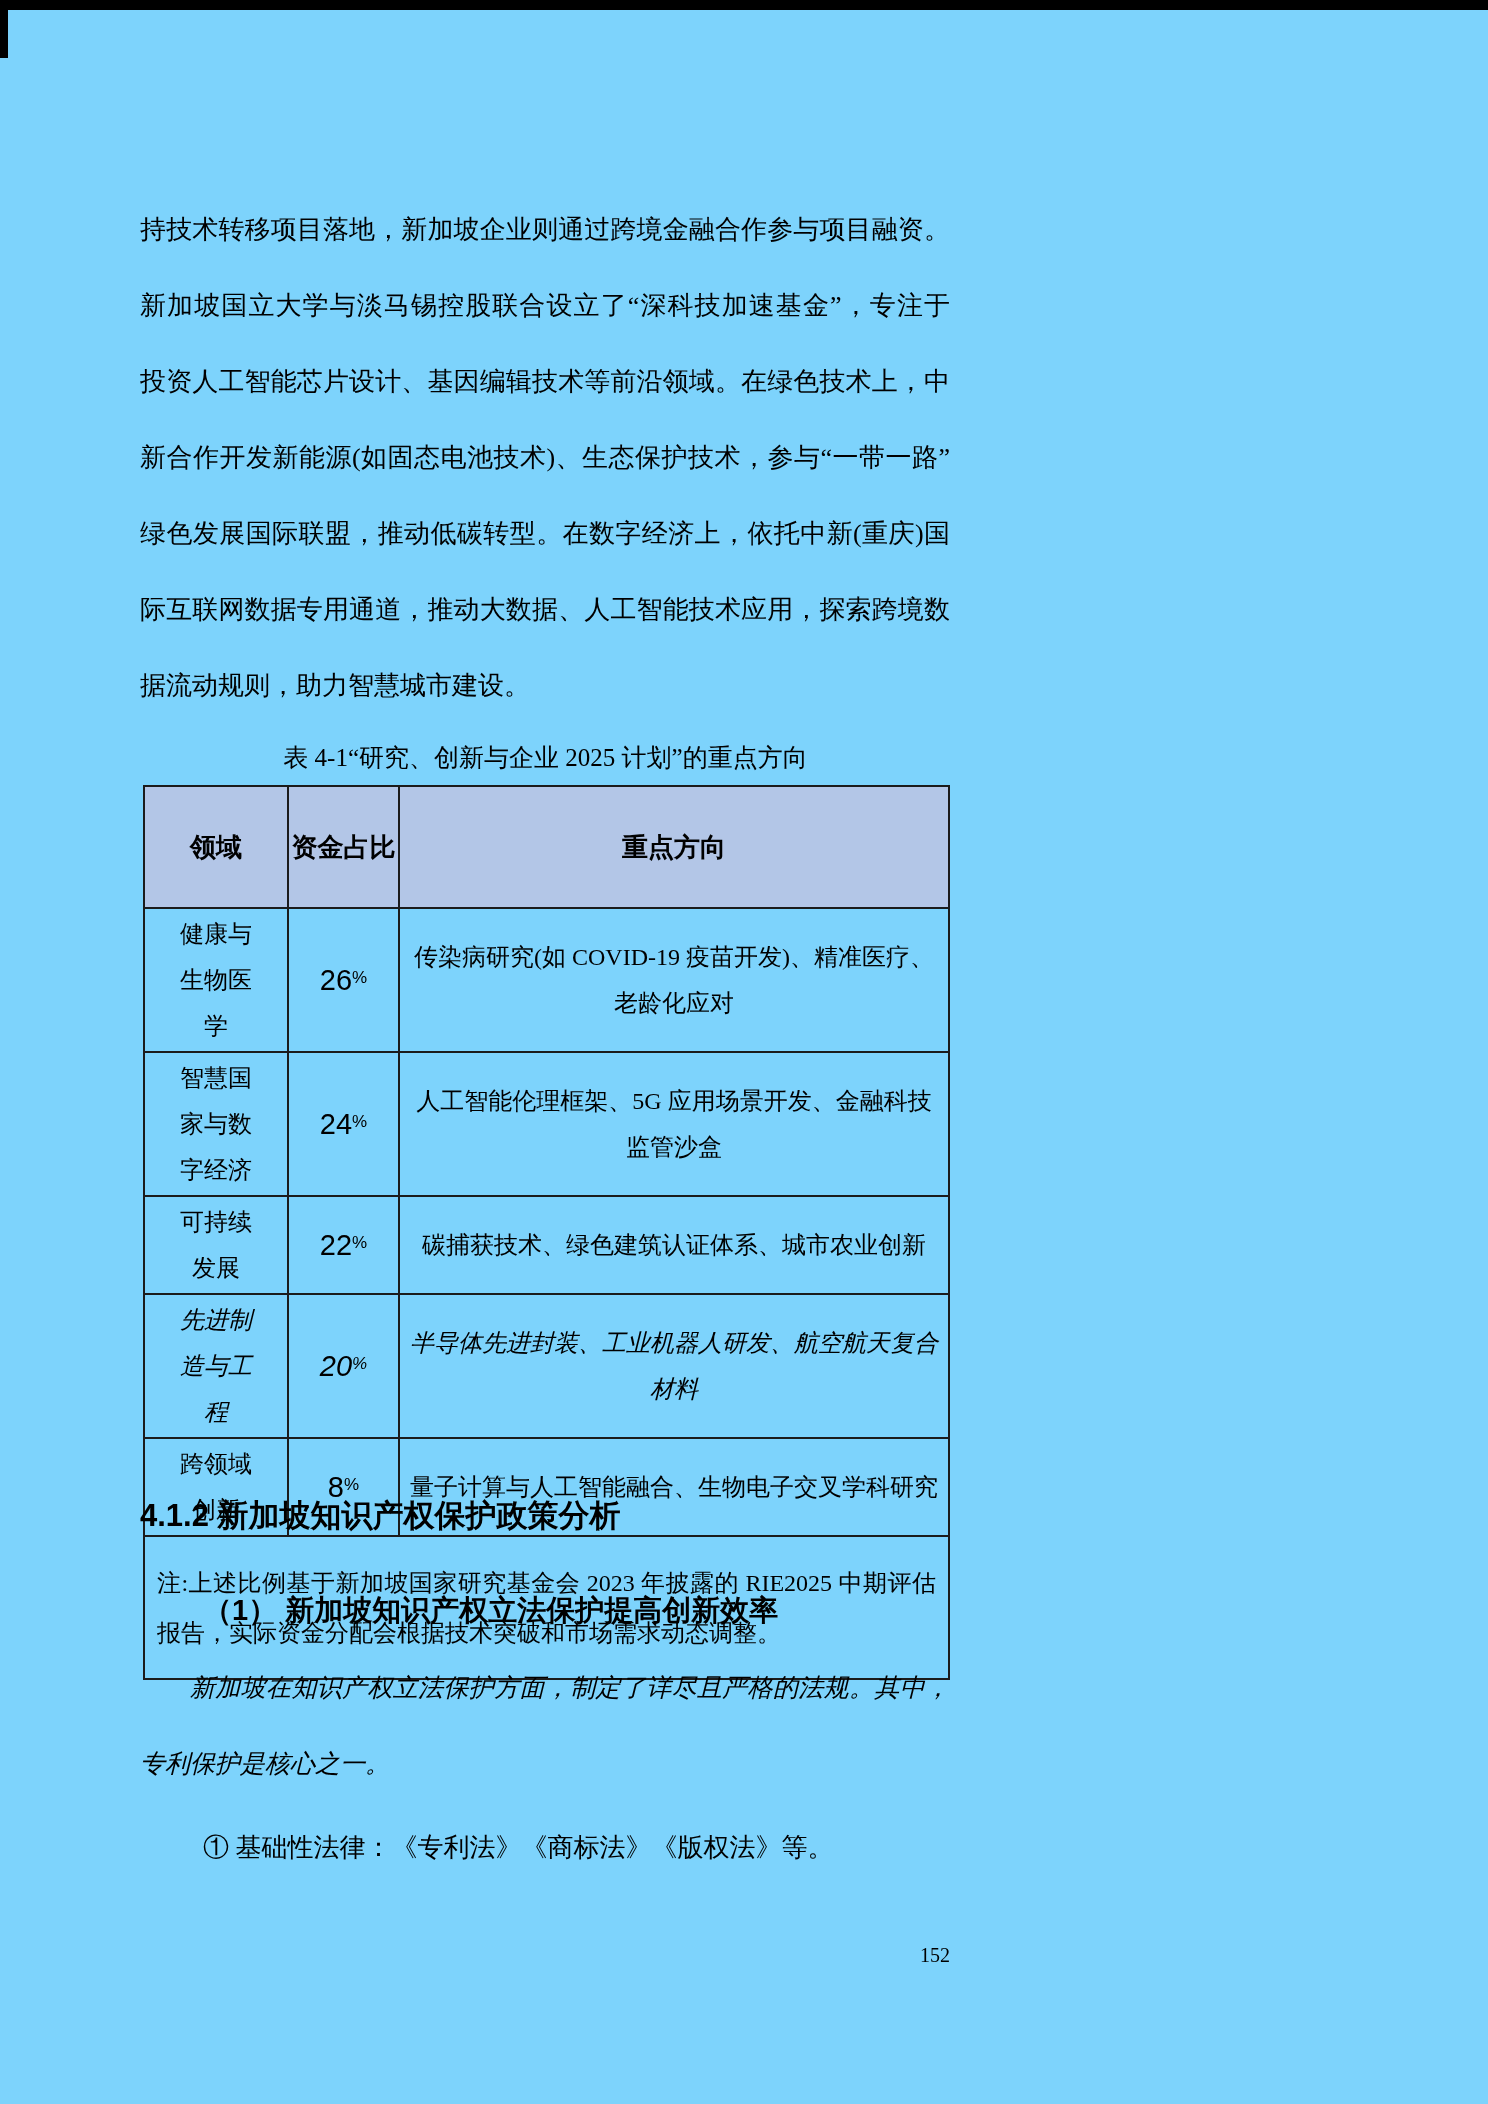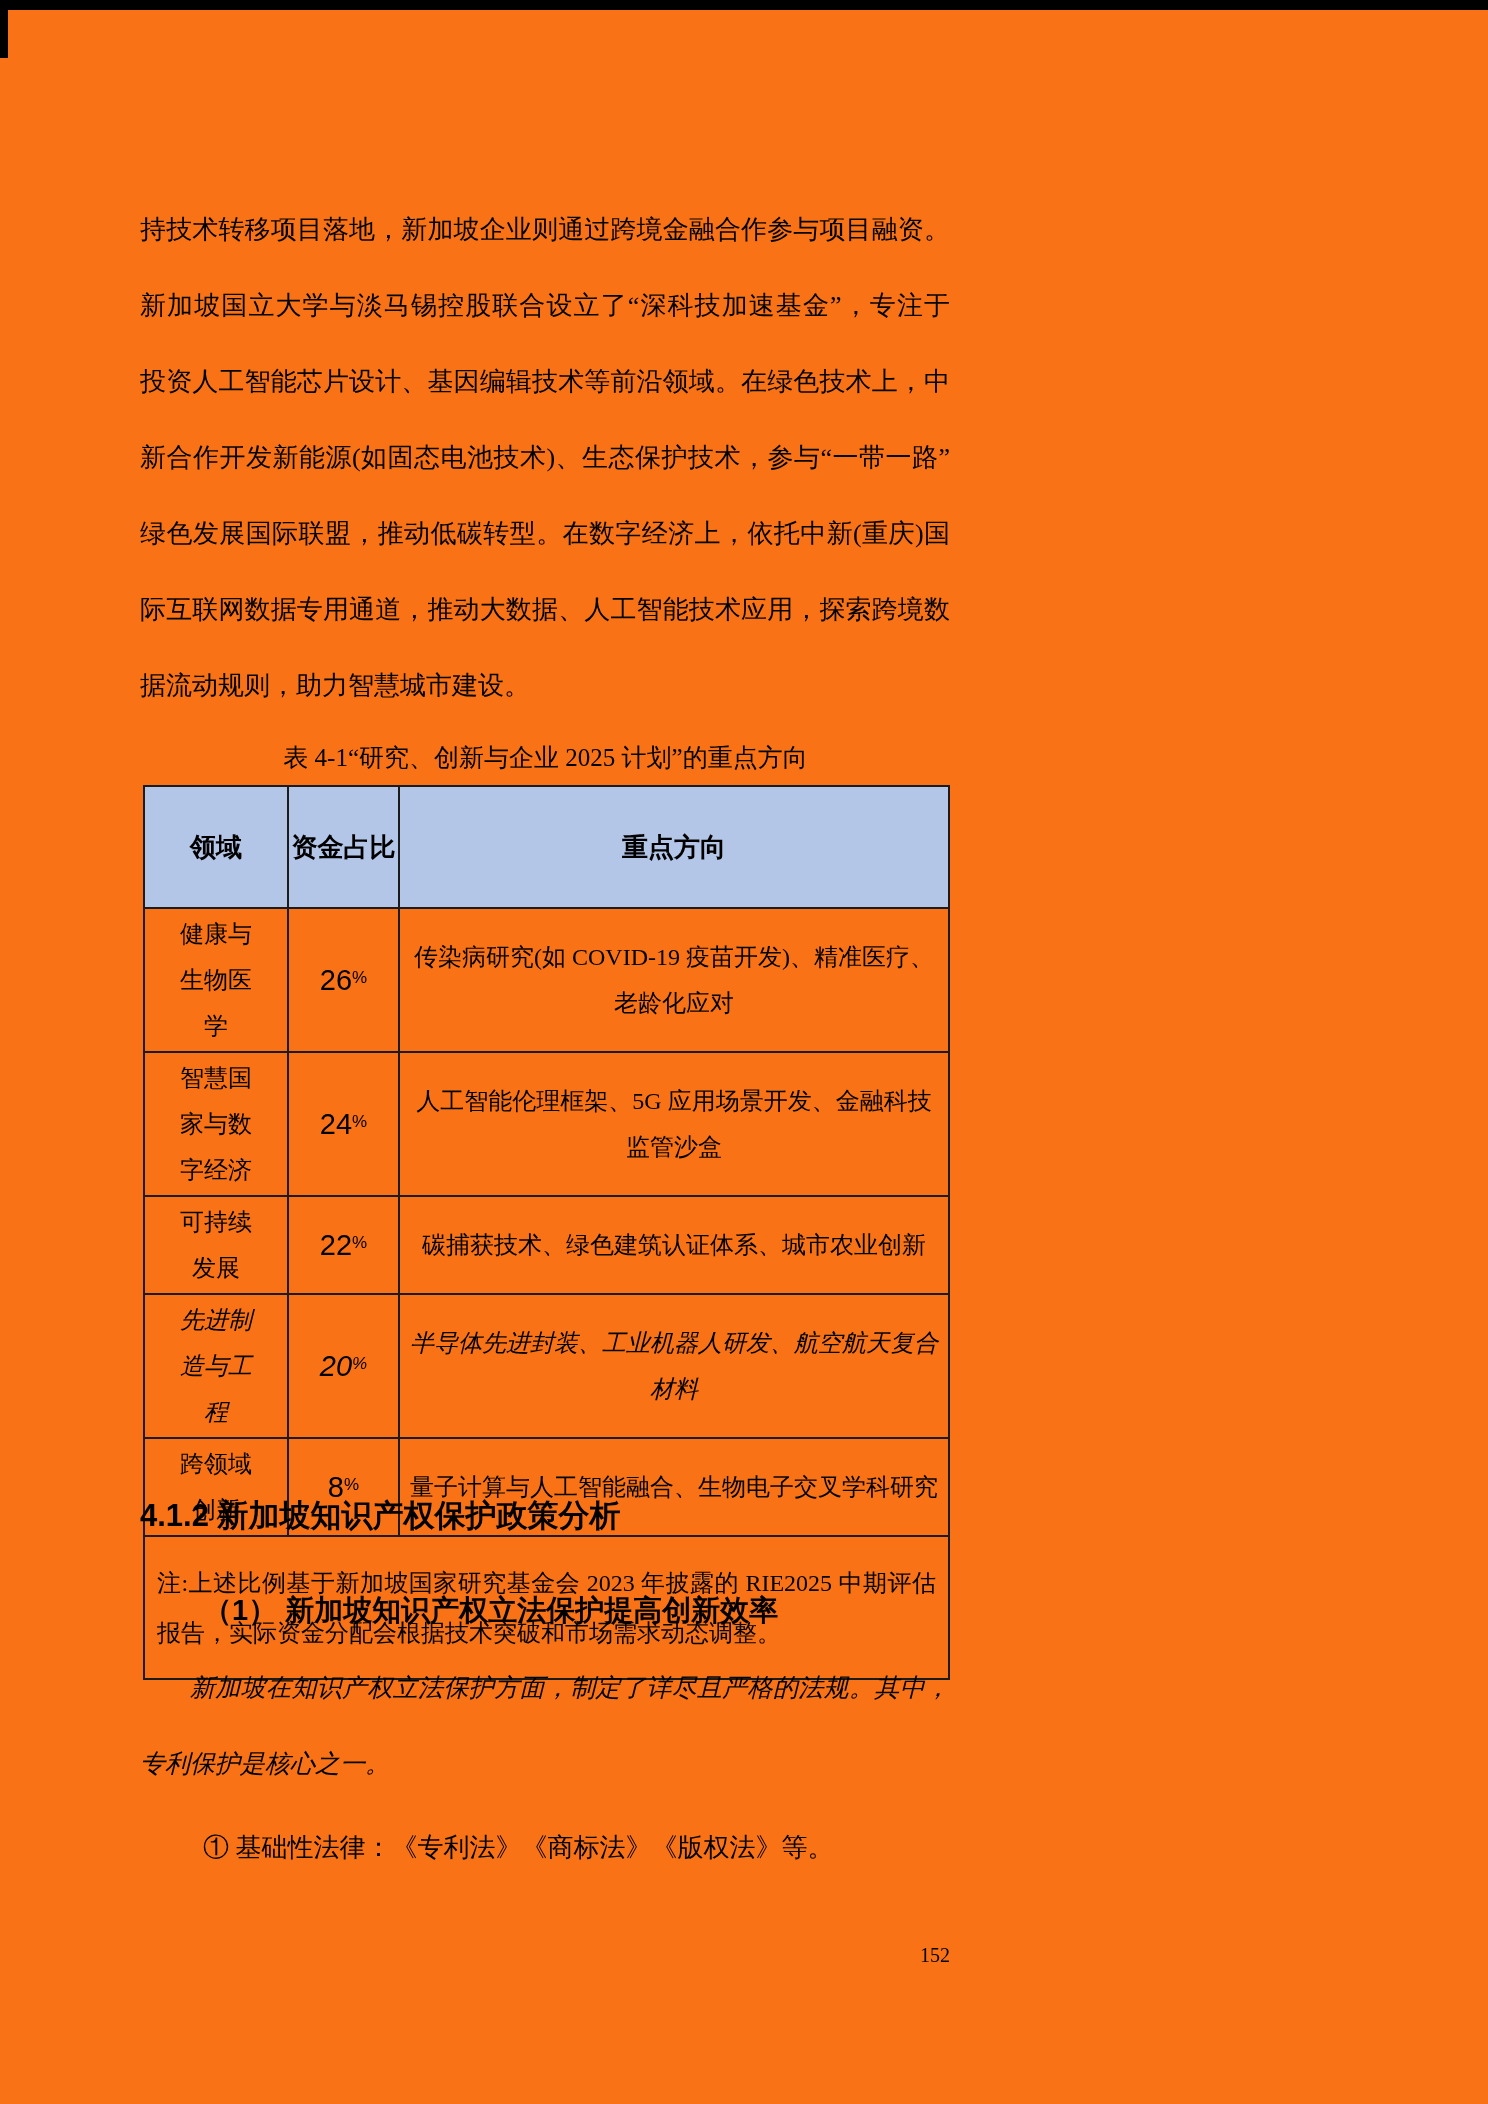--- a/index.html
+++ b/index.html
@@ -1,19 +1,19 @@
 <!DOCTYPE html>
 <html style="--header-bg: #b3c6e7;"><head>
 <meta charset="utf-8">
 <style>
   html,body{margin:0;padding:0;background:#ffffff;}
   #page{
     position:relative;
     width:1488px;height:2104px;
-    background:#f97316;
+    background:#7dd3fc;
     overflow:hidden;
     font-family:"Liberation Serif","DejaVu Serif",serif;
     color:#000;
   }
   .edge-top{position:absolute;left:0;top:0;width:1488px;height:10px;background:#000;}
   .edge-left{position:absolute;left:0;top:0;width:8px;height:58px;background:#000;}
 
   #content{position:absolute;left:140px;top:0;width:810px;}
 
   

